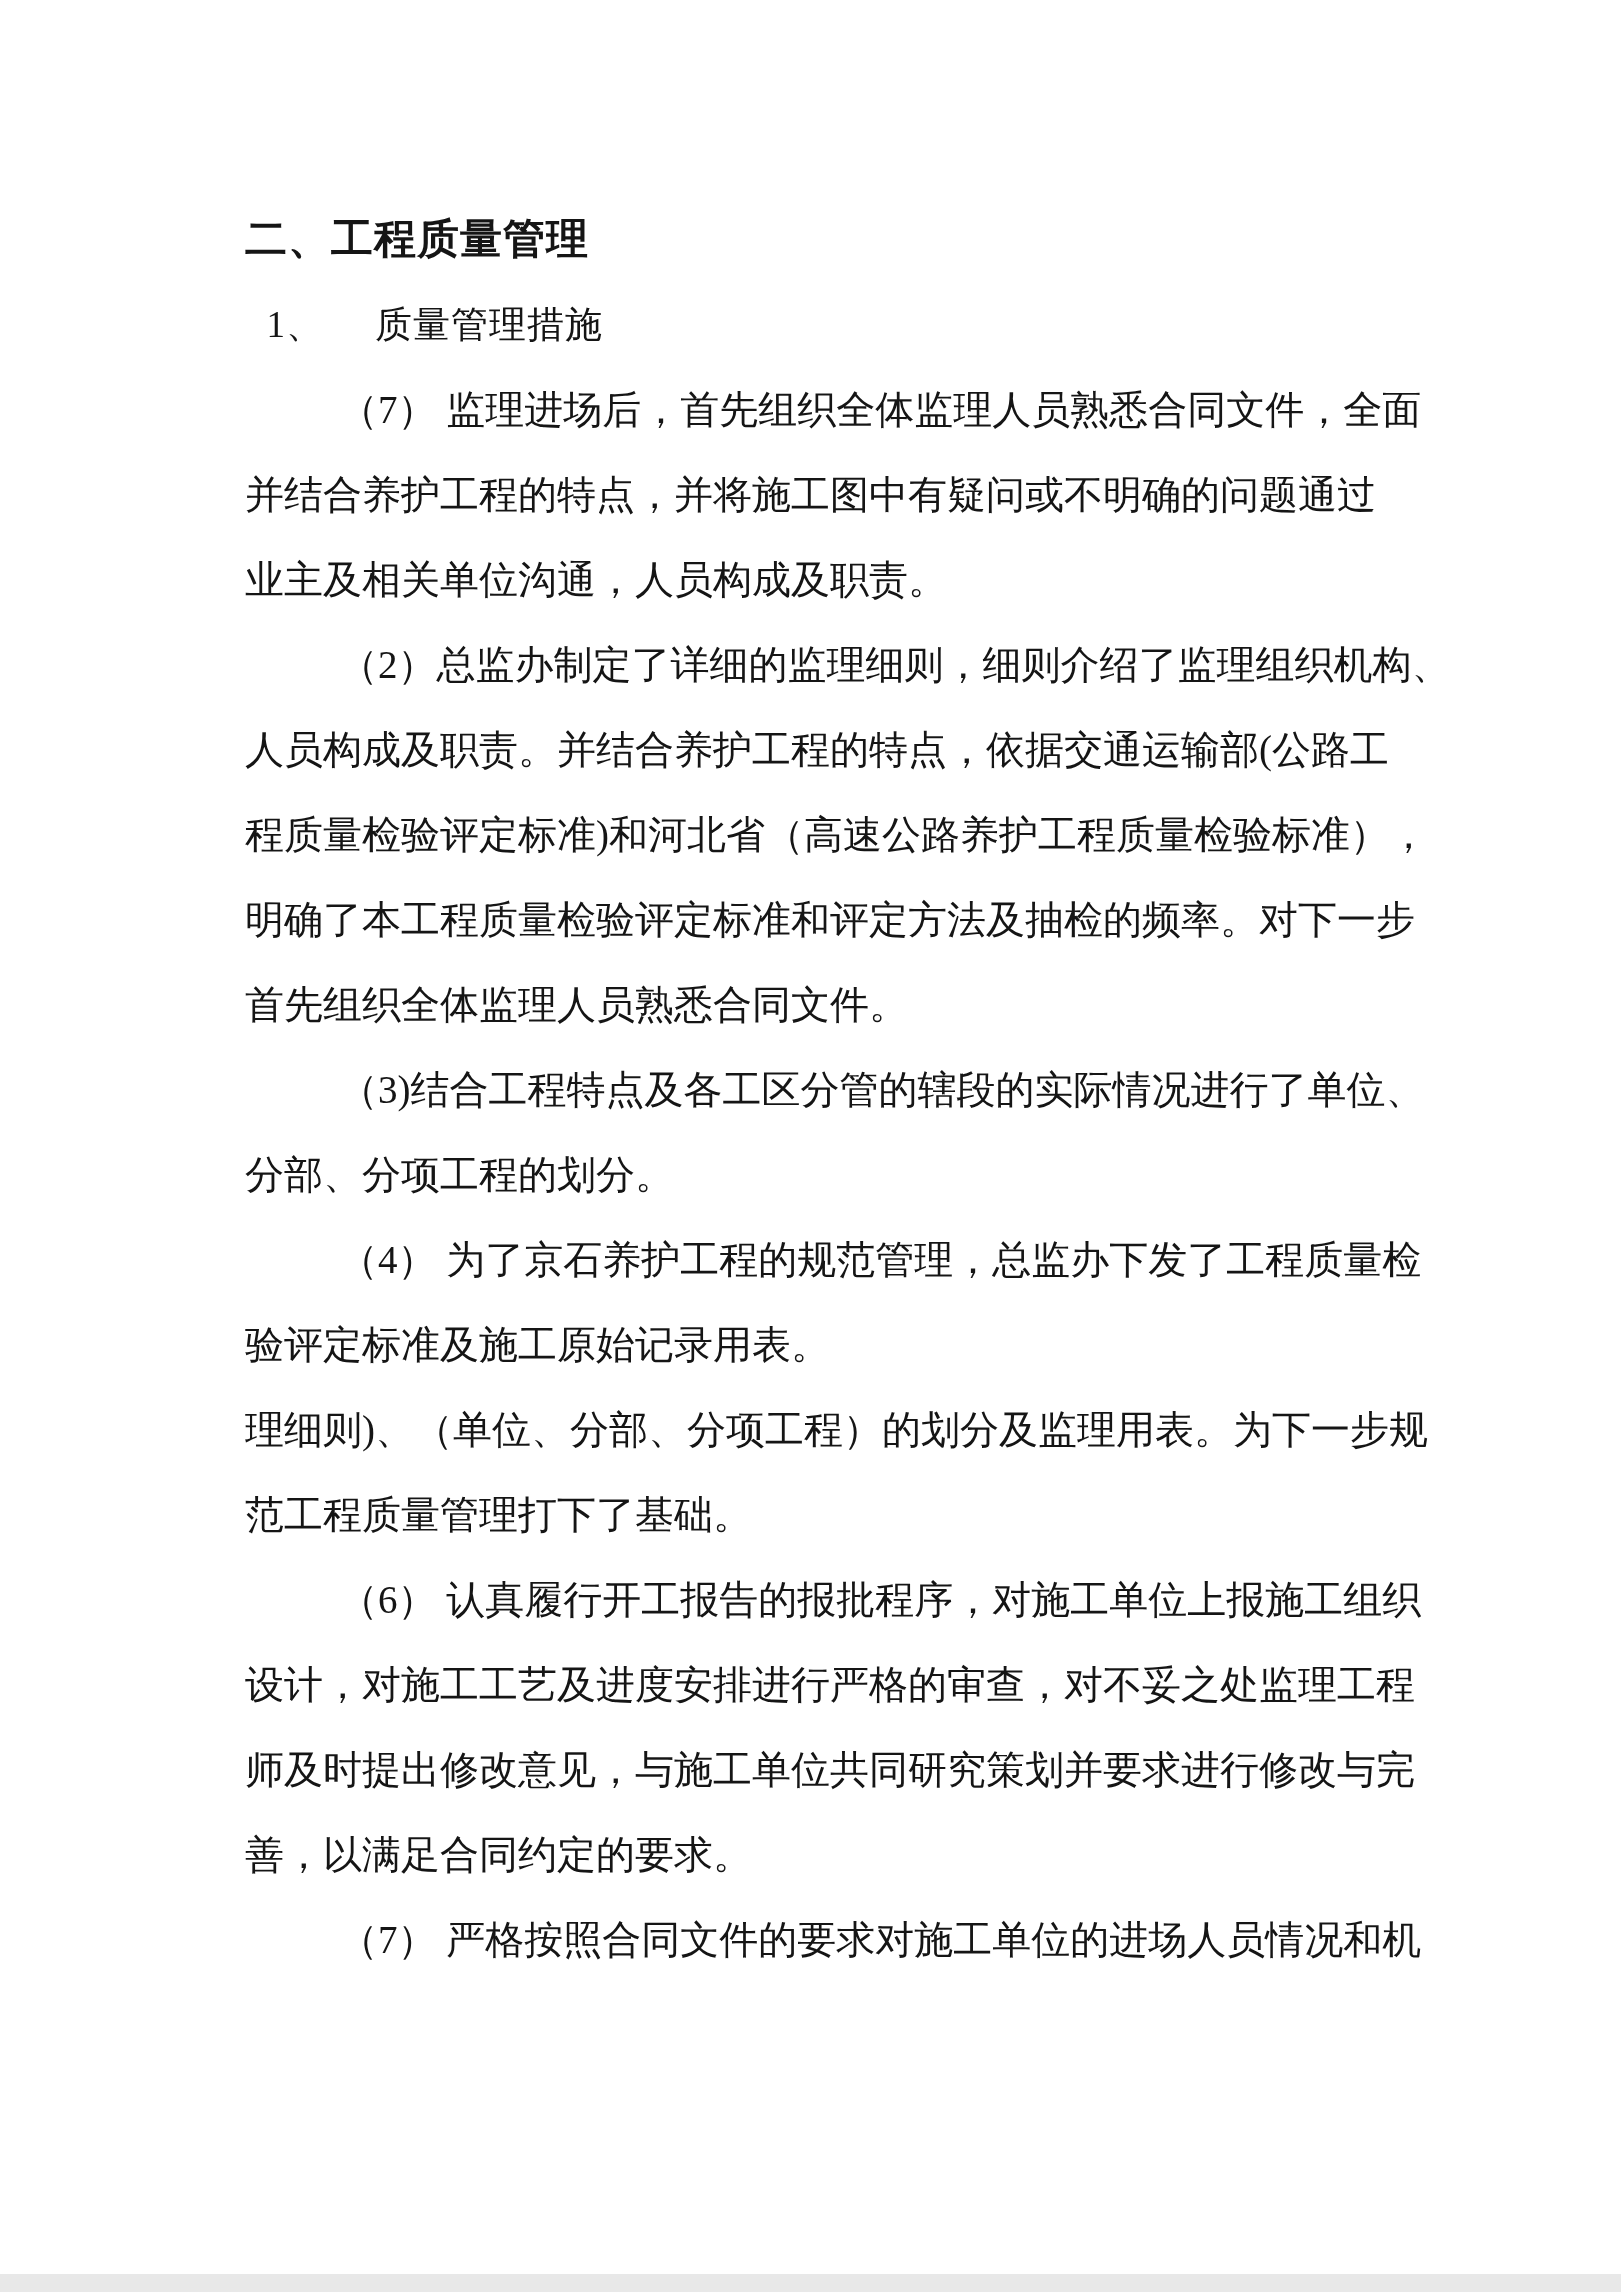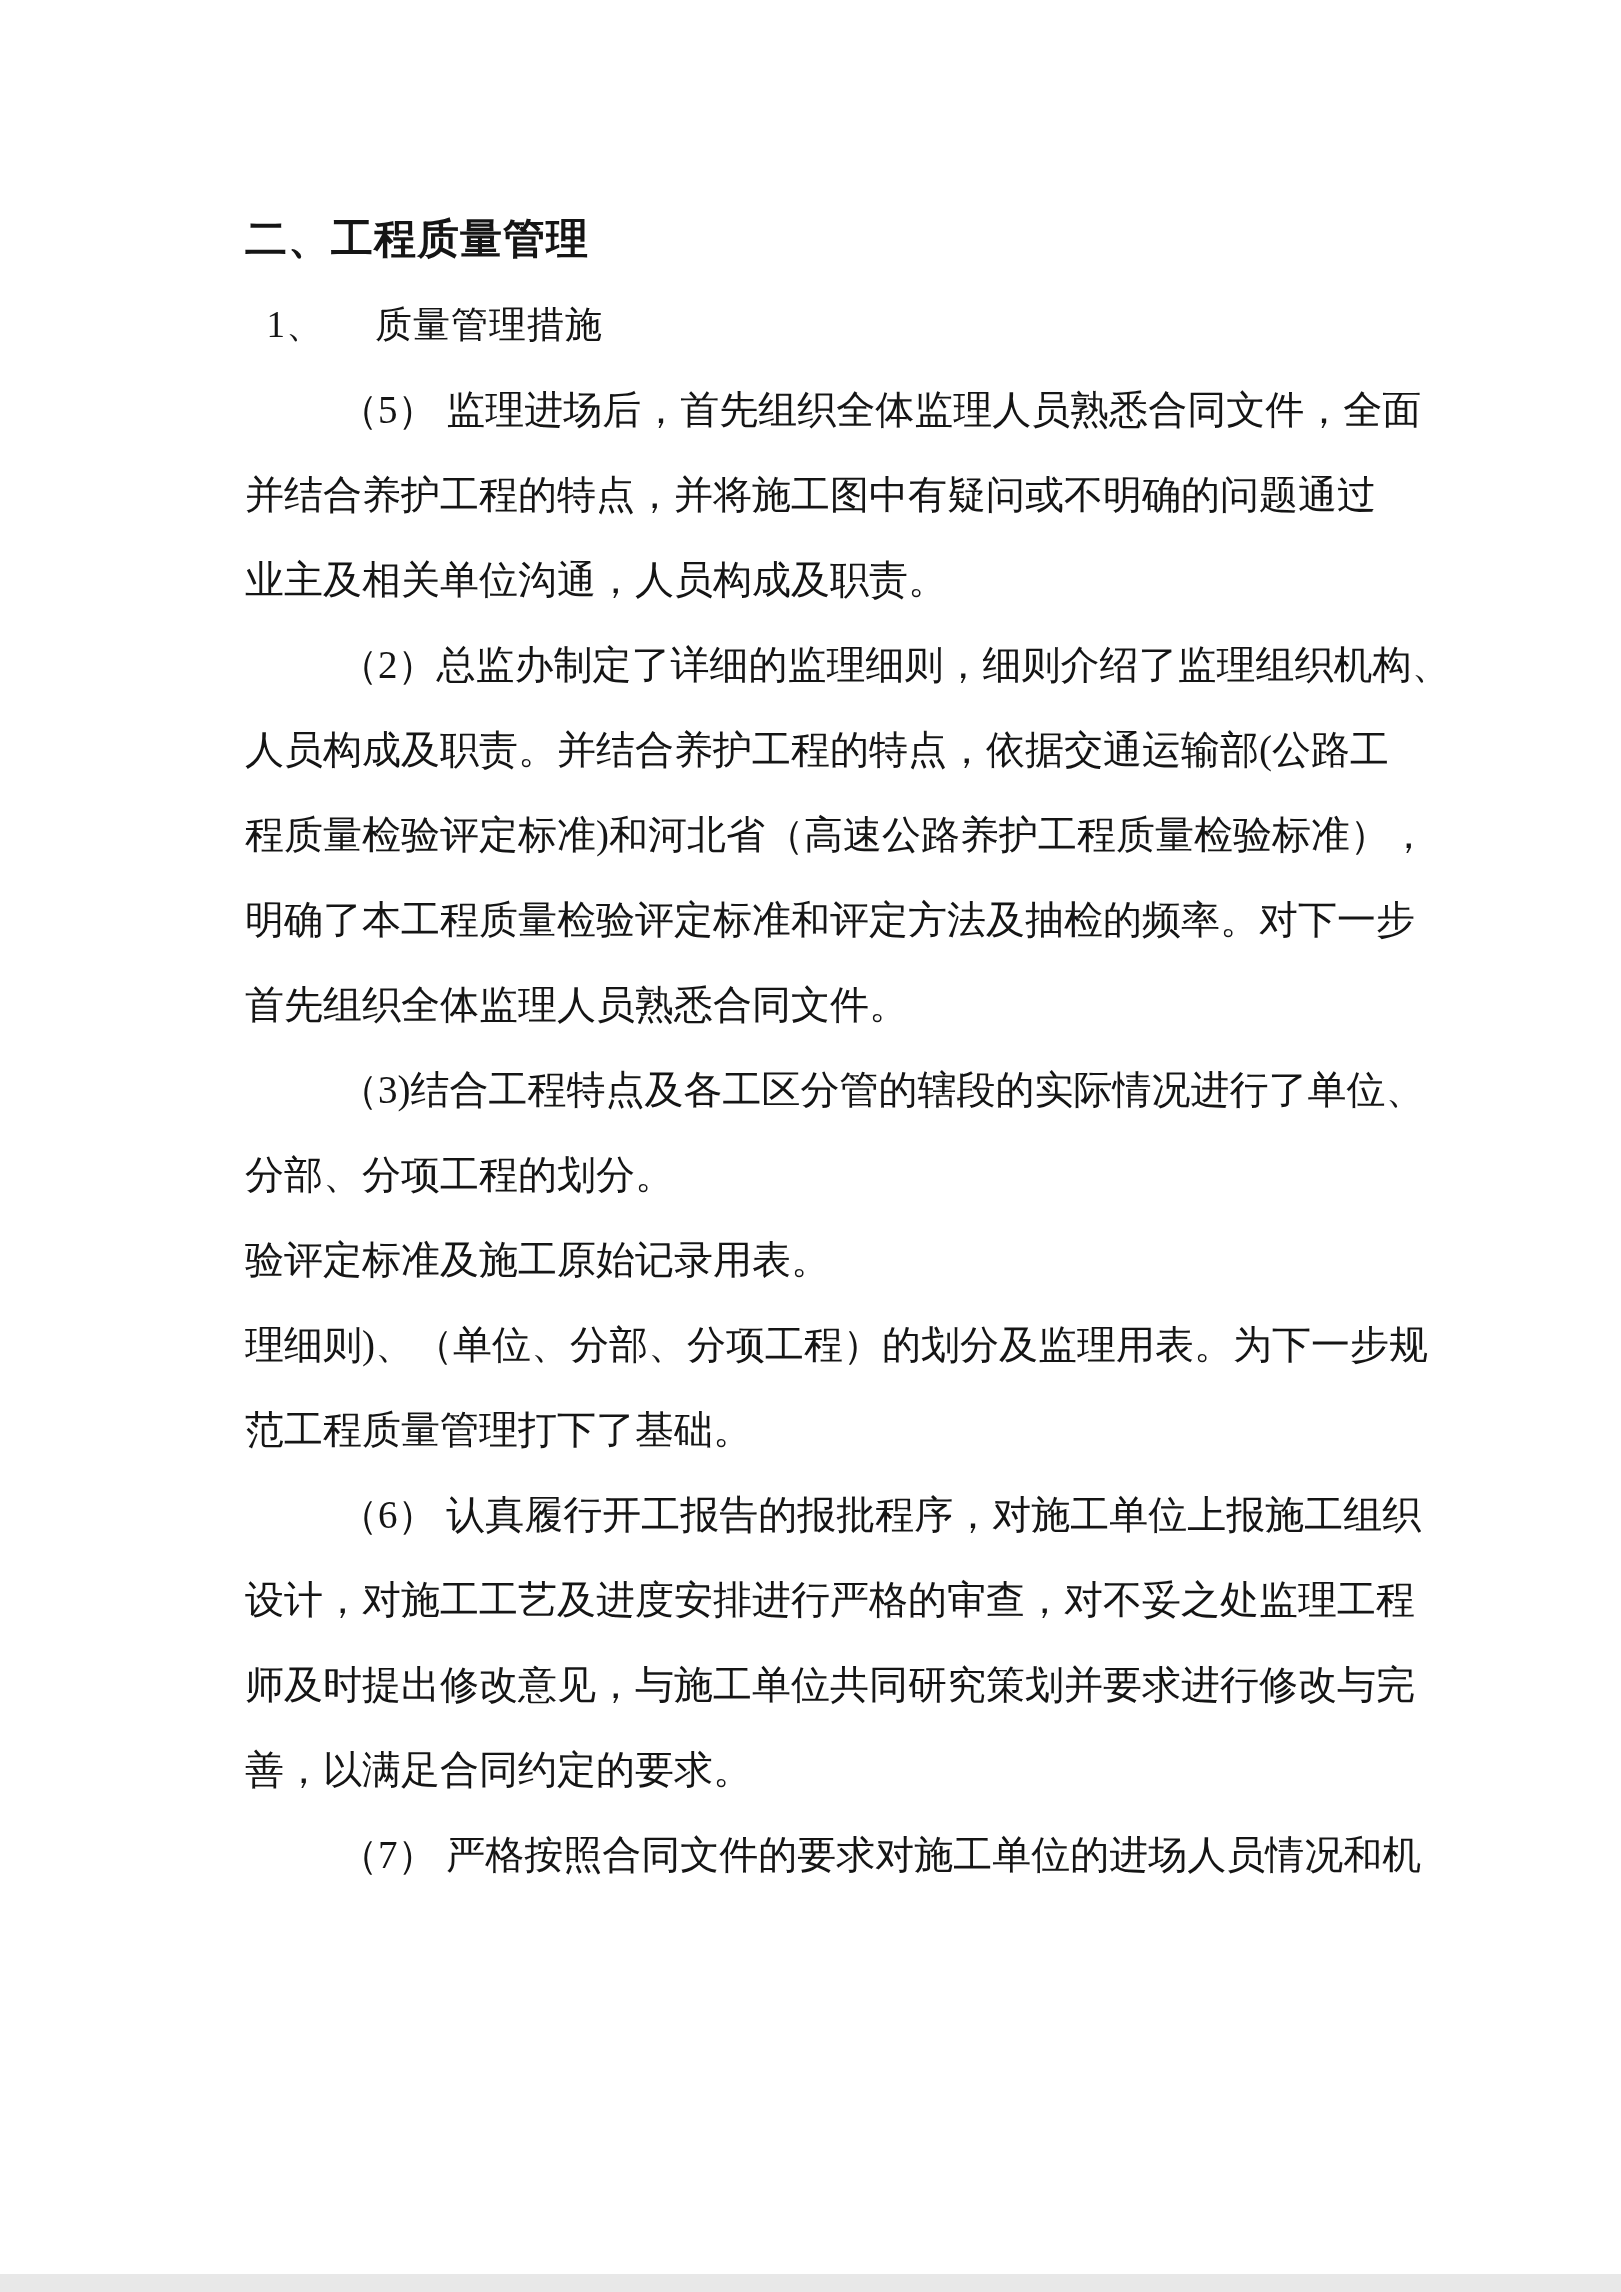--- a/index.html
+++ b/index.html
@@ -51,30 +51,31 @@
   }
 </style>
 </head>
 <body>
 
 <div class="page">
   <div class="doc">
 
   <div class="line title">二、工程质量管理</div>
       <div class="line subtitle"><span class="sub-num">1、</span><span>质量管理措施</span></div>
-      <div class="line body indent">（5） 监理进场后，首先组织全体监理人员熟悉合同文件，全面</div>
+      <div class="line body indent">（7） 监理进场后，首先组织全体监理人员熟悉合同文件，全面</div>
       <div class="line body">并结合养护工程的特点，并将施工图中有疑问或不明确的问题通过</div>
       <div class="line body">业主及相关单位沟通，人员构成及职责。</div>
       <div class="line body indent">（2）总监办制定了详细的监理细则，细则介绍了监理组织机构、</div>
       <div class="line body">人员构成及职责。并结合养护工程的特点，依据交通运输部(公路工</div>
       <div class="line body">程质量检验评定标准)和河北省（高速公路养护工程质量检验标准），</div>
       <div class="line body">明确了本工程质量检验评定标准和评定方法及抽检的频率。对下一步</div>
       <div class="line body">首先组织全体监理人员熟悉合同文件。</div>
       <div class="line body indent">（3)结合工程特点及各工区分管的辖段的实际情况进行了单位、</div>
       <div class="line body">分部、分项工程的划分。</div>
+      <div class="line body indent">（4） 为了京石养护工程的规范管理，总监办下发了工程质量检</div>
       <div class="line body">验评定标准及施工原始记录用表。</div>
       <div class="line body">理细则)、（单位、分部、分项工程）的划分及监理用表。为下一步规</div>
       <div class="line body">范工程质量管理打下了基础。</div>
       <div class="line body indent">（6） 认真履行开工报告的报批程序，对施工单位上报施工组织</div>
       <div class="line body">设计，对施工工艺及进度安排进行严格的审查，对不妥之处监理工程</div>
       <div class="line body">师及时提出修改意见，与施工单位共同研究策划并要求进行修改与完</div>
       <div class="line body">善，以满足合同约定的要求。</div>
       <div class="line body indent">（7） 严格按照合同文件的要求对施工单位的进场人员情况和机</div>
     </div>
 </div>

